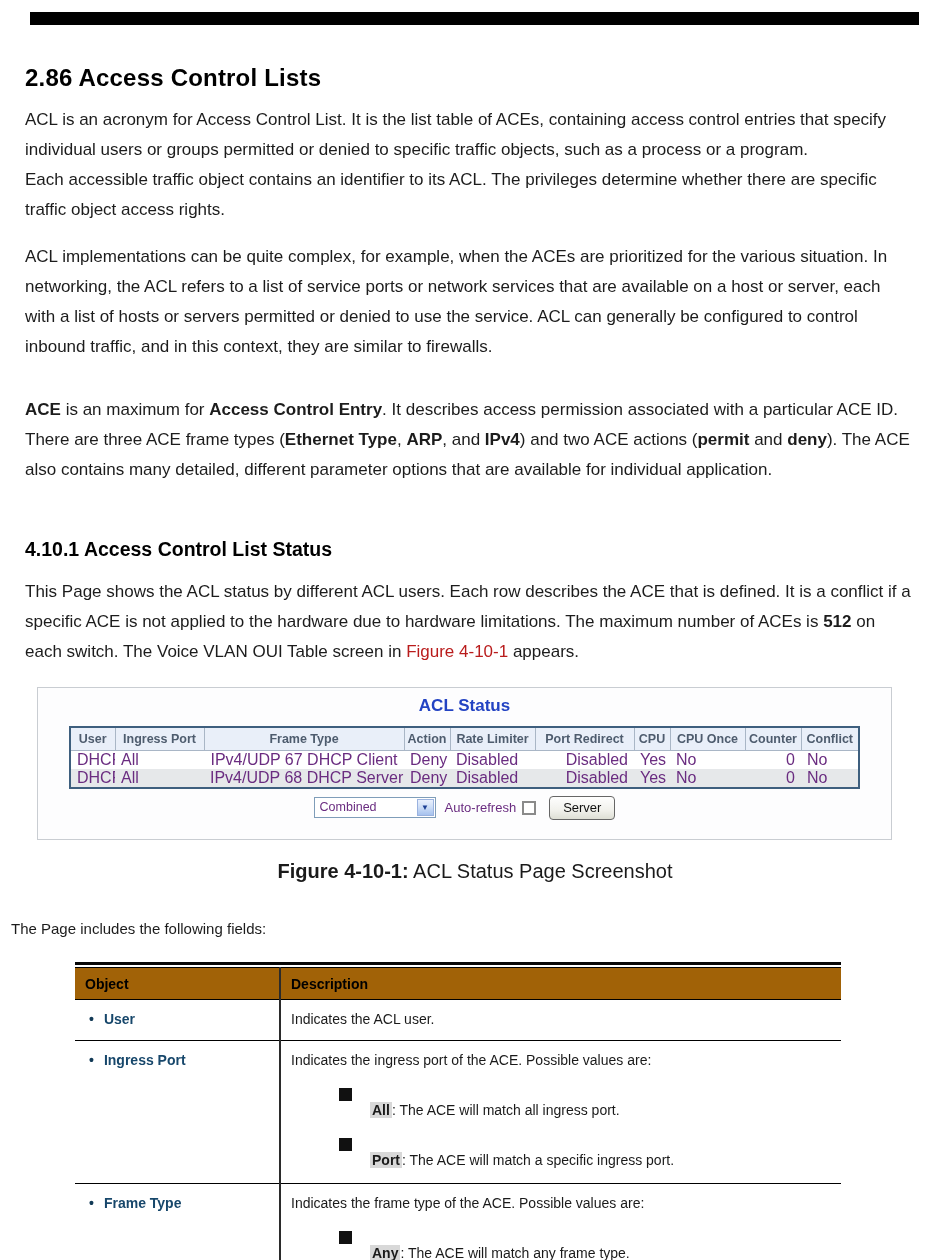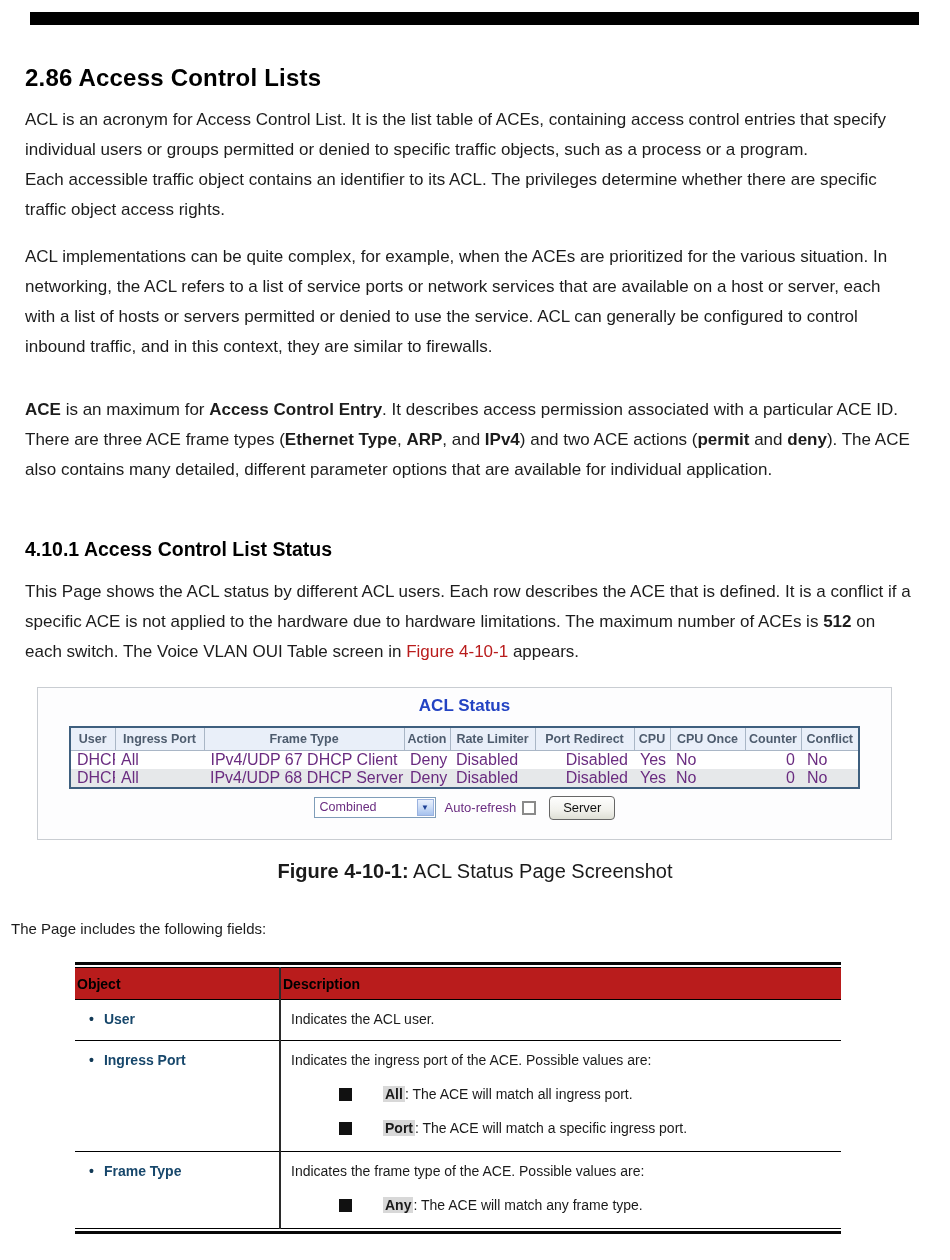--- a/index.html
+++ b/index.html
@@ -53,28 +53,28 @@
                  font-family:"Liberation Sans",sans-serif; }
 
   .caption { position:absolute; top:860px; left:0; width:950px; text-align:center; font-size:20px; color:#1a1a1a; }
 
   .fields-intro { position:absolute; top:920px; left:11px; font-size:15px; color:#1c1c1c; }
 
   
   .fields-wrap { position:absolute; top:962px; left:75px; width:766px;
                  border-top:3px solid #070707; border-bottom:3px solid #070707; padding:2px 0; }
   table.fields { width:100%; border-collapse:collapse; border-top:1px solid #000; border-bottom:1px solid #000; }
-  table.fields th { background:#b91c1c; font-size:14px; font-weight:bold; color:#000;
-                    text-align:left; padding:8px 2px 7px; border-bottom:1px solid #000; }
+  table.fields th { background:#a16207; font-size:14px; font-weight:bold; color:#000;
+                    text-align:left; padding:8px 10px 7px; border-bottom:1px solid #000; }
   table.fields th.obj-col { width:205px; border-right:2px solid #2b2b2b; }
   table.fields td { font-size:14px; padding:10px 10px 11px; border-bottom:1px solid #000; vertical-align:top; line-height:19px; }
   table.fields tr:last-child td { border-bottom:none; }
   td.obj { border-right:2px solid #2b2b2b; color:#17476b; font-weight:bold; }
   .dot { margin:0 10px 0 4px; color:#123a56; }
-  .subbullet { margin:15px 0 2px 48px; display:flex; align-items:flex-start; }
+  .subbullet { margin:15px 0 2px 48px; display:flex; align-items:flex-start;flex-direction:column; }
   .sq { flex:0 0 13px; width:13px; height:13px; background:#111; margin-top:3px; }
   .sub-line { margin-left:31px; }
   .term { font-weight:bold; background:#d8d8d8; padding:0 2px; }
 
   .page-number { position:absolute; top:1222px; left:0; width:950px; text-align:center; font-size:15px; color:#1a1a1a;margin-top:40px; }
 </style>
 </head>
 <body>
 
 <div class="topbar"></div>

